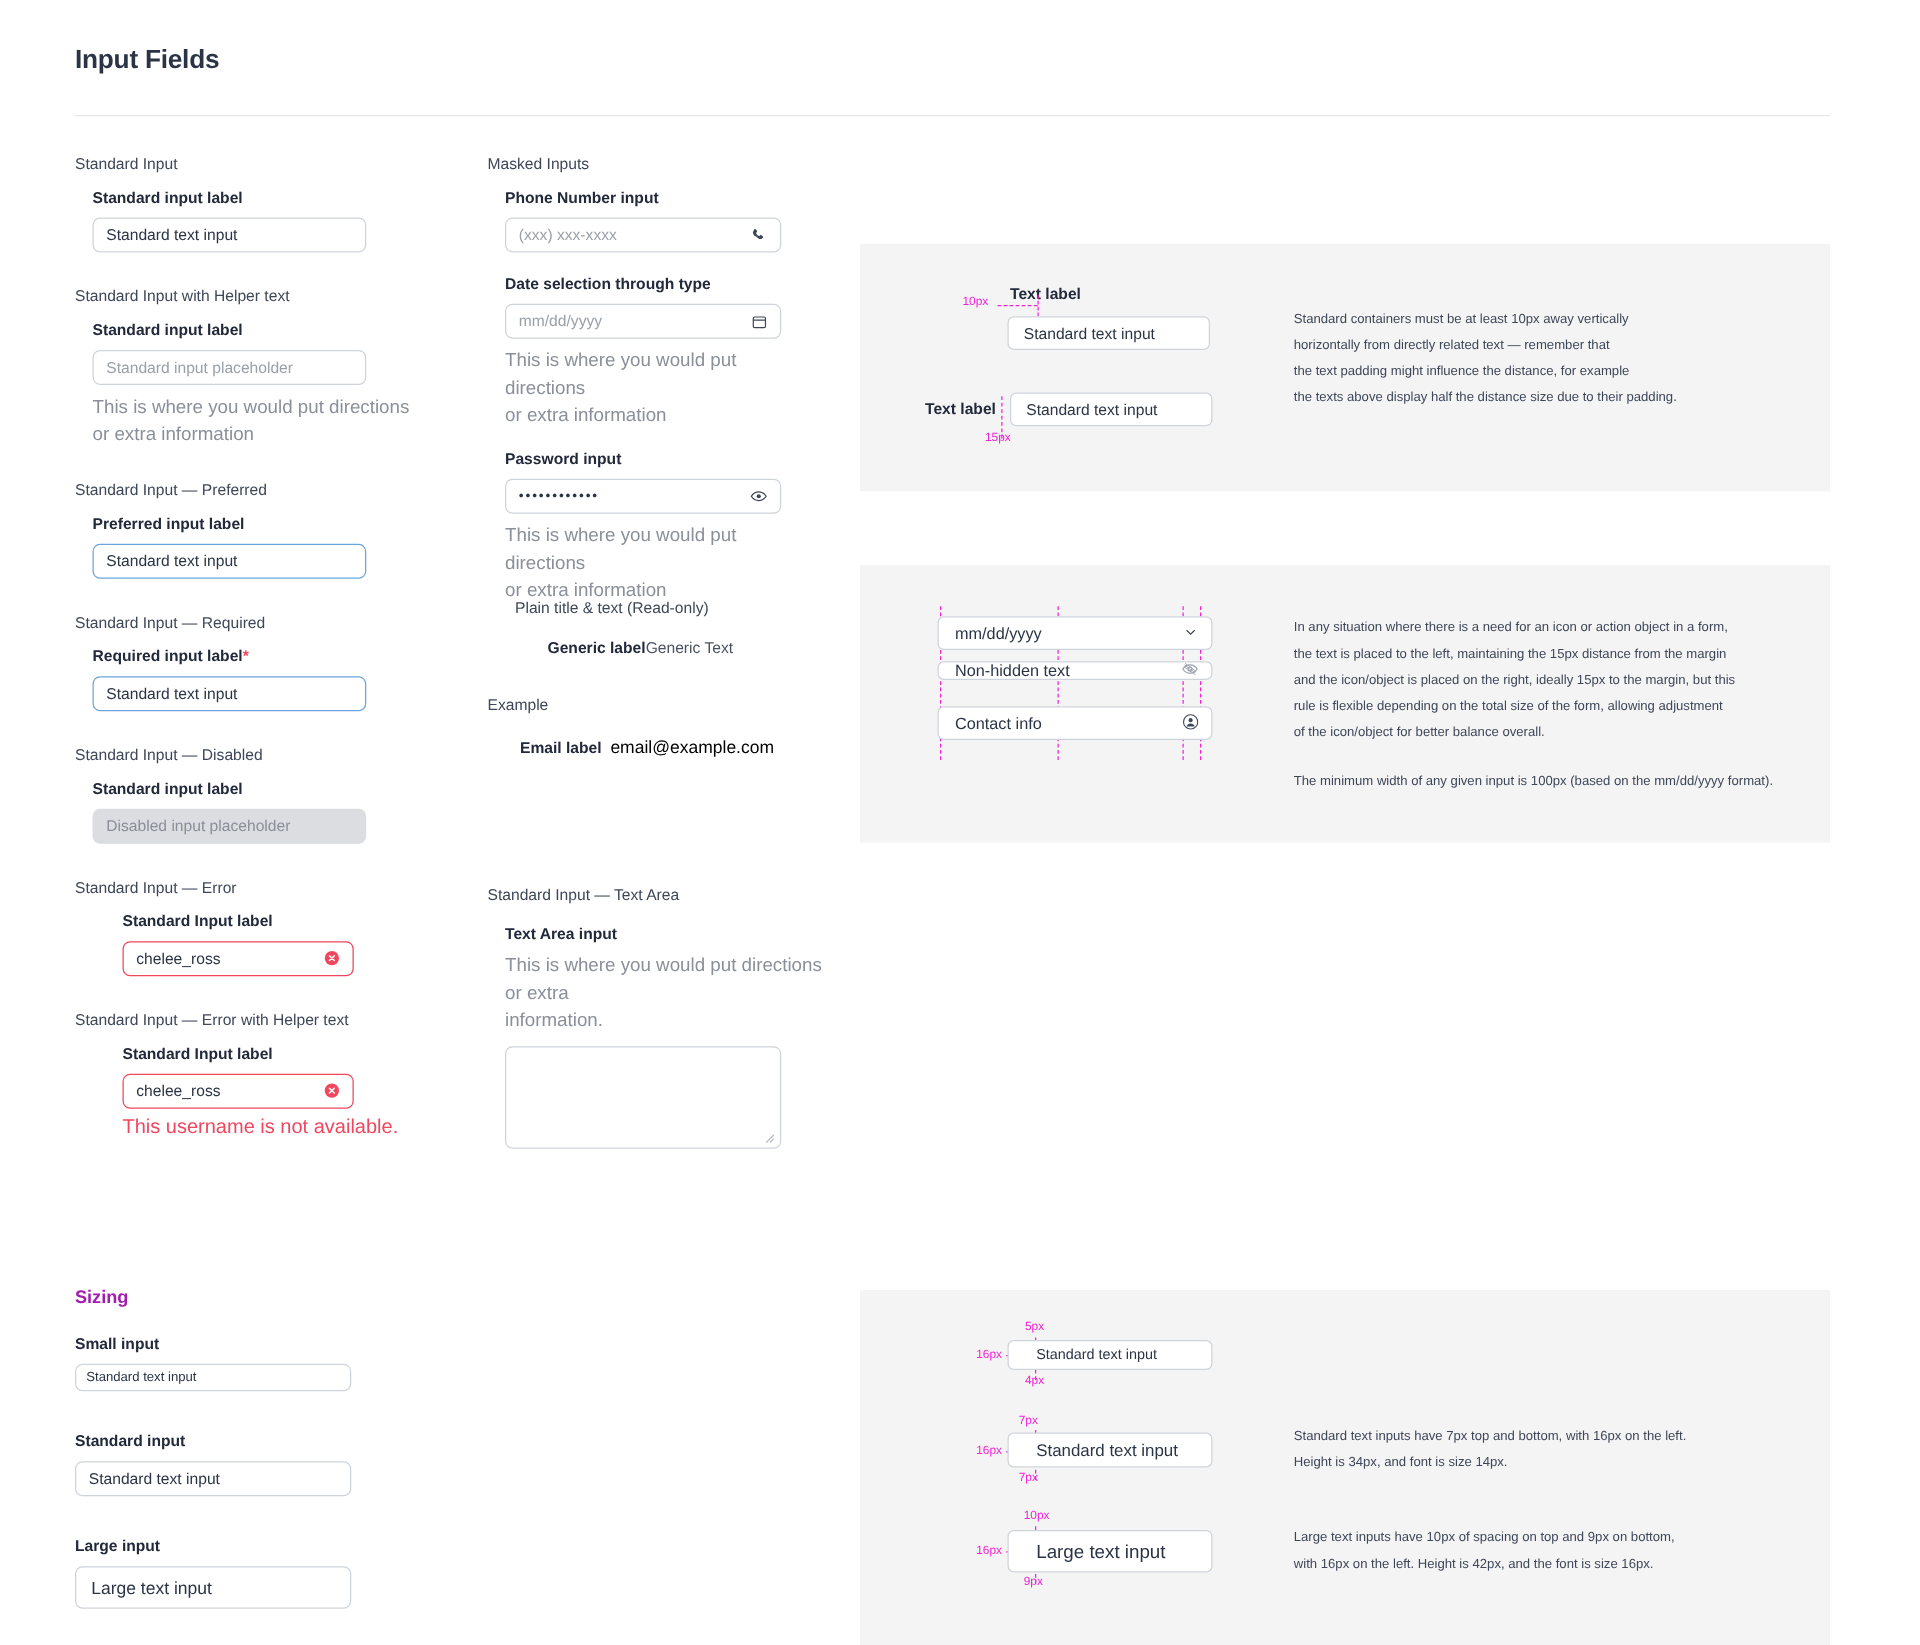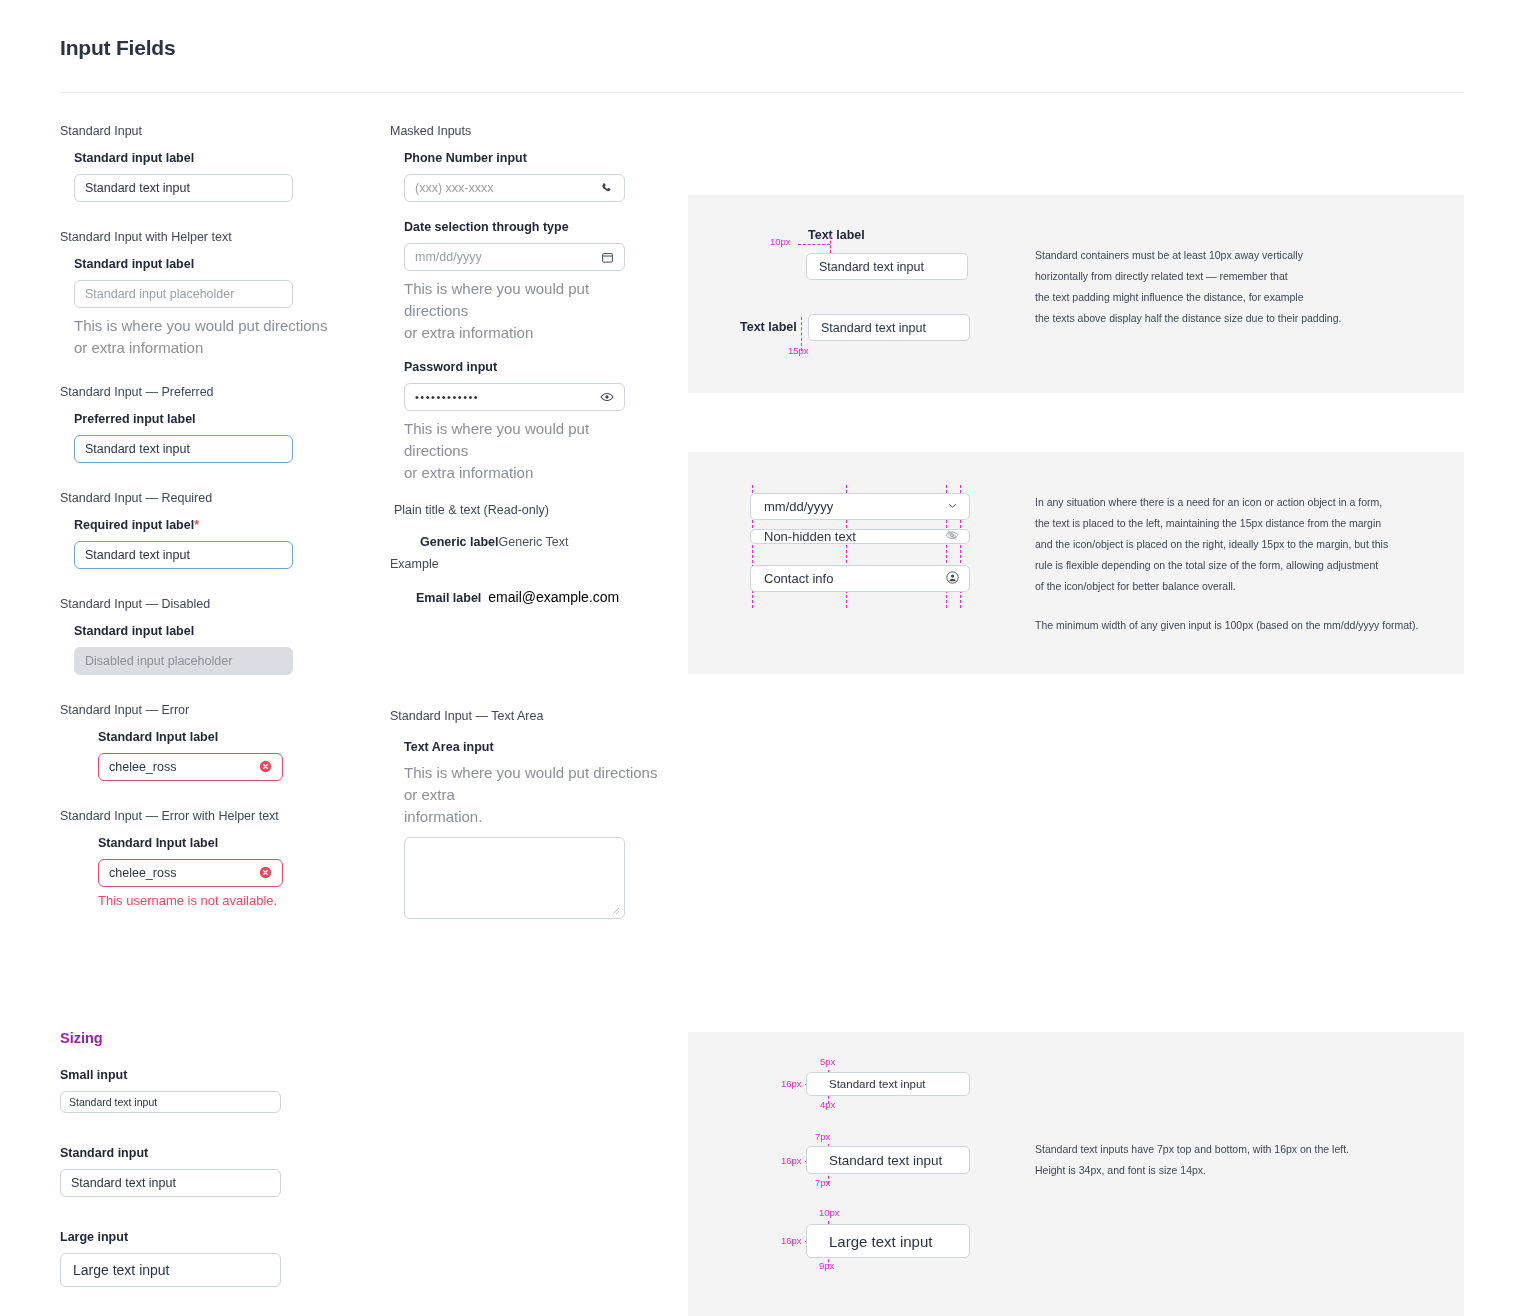--- a/index.html
+++ b/index.html
@@ -28,21 +28,21 @@
   .section-cap{
     font-size:12.5px; color:#3e4758; font-weight:normal;
   }
   .field-label{
     font-size:12.5px; font-weight:bold; color:#22293a;
   }
   .req-star{ color:#f0475e; font-weight:bold; }
   .helper{
     font-size:15px; color:#8a8f99; line-height:1.45;
   }
-  .err-msg{ font-size:13px; color:#f0475e; }
+  .err-msg{ font-size:16px; color:#f0475e; }
 
   
   .inp{
     height:28px; border:1px solid #cfd3da; border-radius:6px;
     background:#fff; display:flex; align-items:center;
     padding:0 10px; font-size:12.5px; color:#2b3445;
     position:relative;
   }
   .inp .ph{ color:#9aa0a9; }
   .inp.focus{ border-color:#6ba4dd; }
@@ -230,21 +230,21 @@
           </svg>
       </span>
     </div>
     <div class="helper" style="margin-top:7px;">
       <div>This is where you would put directions</div>
       <div>or extra information</div>
     </div>
   </div>
 </div>
 
-<div style="position:absolute; left:394px; top:479px; width:280px;margin-top:24px;">
+<div style="position:absolute; left:412px; top:479px; width:280px;">
   <div class="section-cap">Plain title &amp; text (Read-only)</div>
   <div style="padding-left:26px; margin-top:18px; display:flex; align-items:baseline;">
     <span class="field-label">Generic label</span>
     <span style="font-size:12.5px; color:#4a5263;">Generic Text</span>
   </div>
 </div>
 
 <div style="position:absolute; left:390px; top:557px; width:300px;">
   <div class="section-cap">Example</div>
   <div style="padding-left:26px; margin-top:18px; display:flex; gap:7px; align-items:baseline;">
@@ -396,13 +396,17 @@
   </div>
 
   <span class="pxlbl" style="left:131px; top:175px;">10px</span>
   <div class="dashv" style="left:140px; top:189px; height:46px;"></div>
   <span class="pxlbl" style="left:93px; top:203px;">16px</span>
   <div class="dashh" style="left:117px; top:209px; width:24px;"></div>
   <span class="pxlbl" style="left:131px; top:228px;">9px</span>
   <div class="anno-inp" style="position:absolute; left:118px; top:192px; width:164px; height:34px; font-size:15px; padding:0 8px 0 22px;">
     <span>Large text input</span>
   </div>
+  <div class="panel-text" style="position:absolute; left:347px; top:188px; width:430px;">
+    <div>Large text inputs have 10px of spacing on top and 9px on bottom,</div>
+    <div>with 16px on the left. Height is 42px, and the font is size 16px.</div>
+  </div>
 </div>
 
 </body></html>

